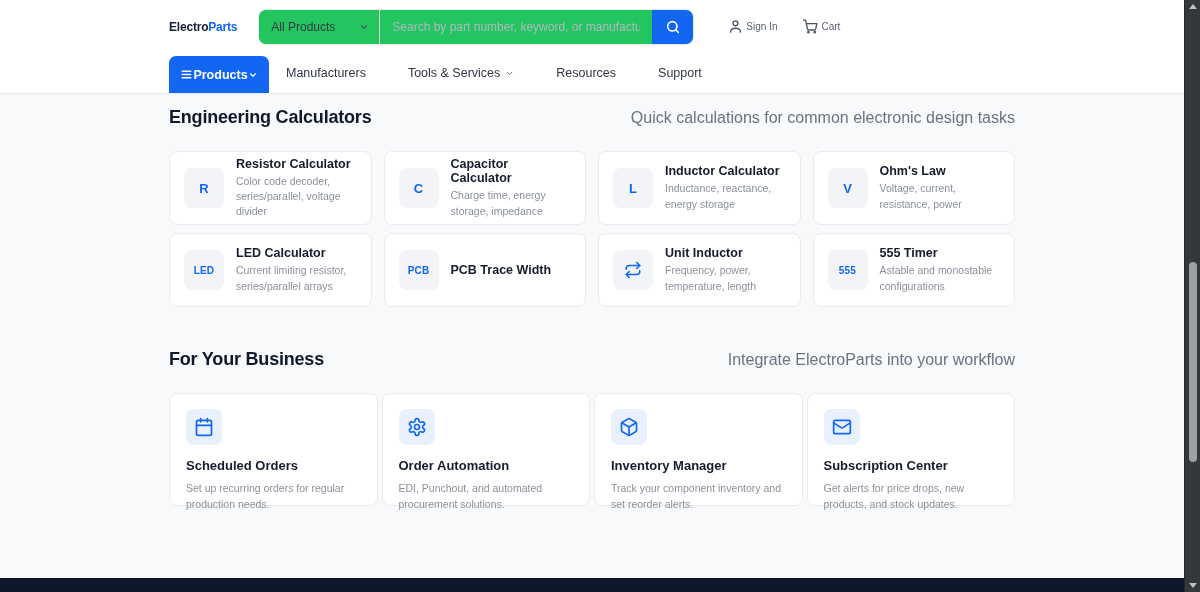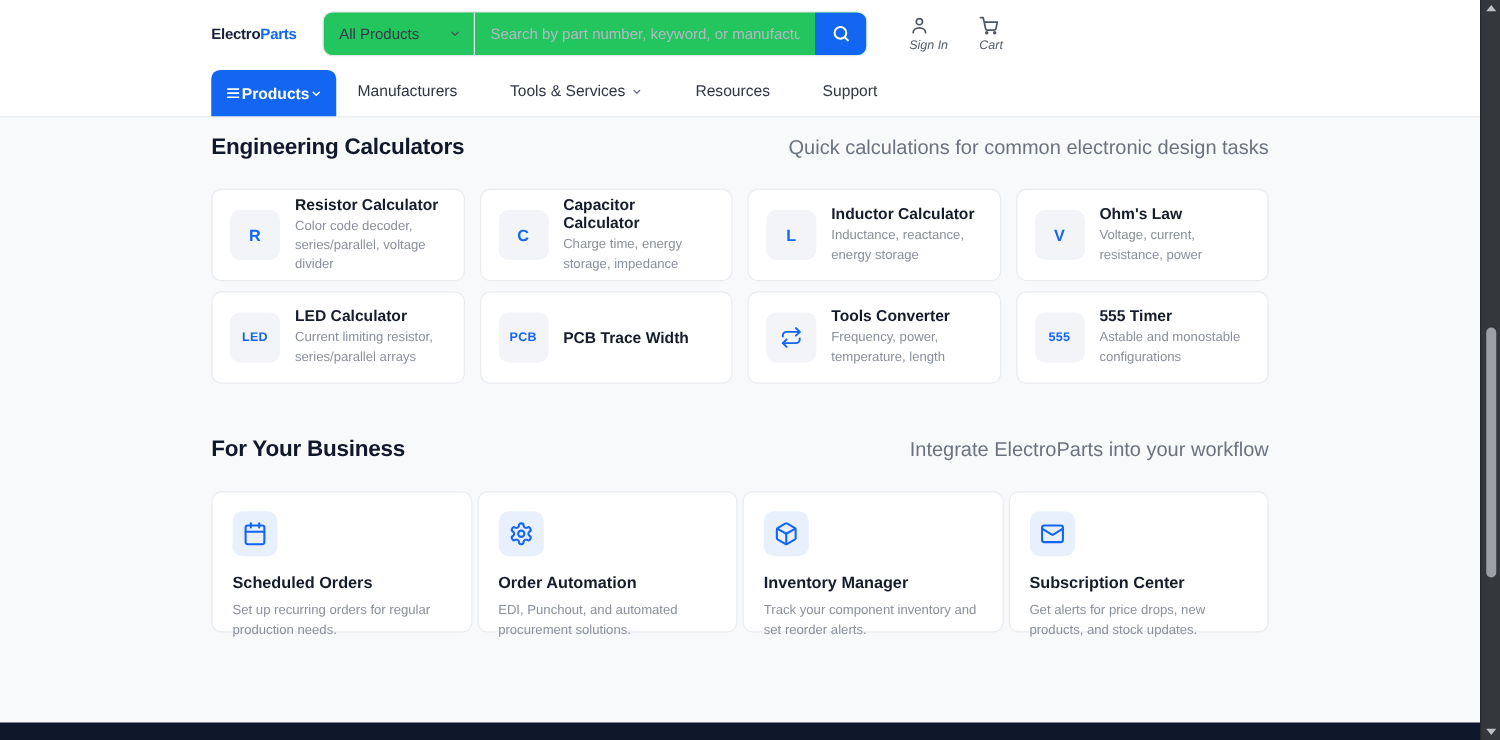--- a/index.html
+++ b/index.html
@@ -46,22 +46,22 @@
   }
   .search-input::placeholder { color: #b3b9c4; }
   .search-btn {
     width: 41px; flex: 0 0 auto;
     background: #1266f1; border: none; cursor: pointer;
     display: flex; align-items: center; justify-content: center;
     border-radius: 0 7px 7px 0;
   }
   .header-actions { display: flex; gap: 25px; margin-left: 33px; }
   .action {
-    display: flex; flex-direction: column; align-items: flex-start; gap: 2px;
-    cursor: pointer; color: #4b5563; font-style: italic;
+    display: flex; flex-direction: row; align-items: center; gap: 2px;
+    cursor: pointer; color: #4b5563;
   }
   .action .lbl { font-size: 10px; color: #555e6b; }
 
   nav.main-nav {
     width: 846px; margin: 0 auto;
     height: 40px;
     display: flex; align-items: stretch;
   }
   .products-btn {
     margin-top: 3px;
@@ -74,21 +74,21 @@
   }
   .nav-links { display: flex; align-items: center; margin-left: 17px; gap: 42px; }
   .nav-link {
     font-size: 12.5px; color: #2f3644; cursor: pointer;
     display: flex; align-items: center; gap: 5px;
   }
 
   
   main { width: 846px; margin: 0 auto; padding-top: 13px; }
   .section-head {
-    display: flex; align-items: flex-end; justify-content: space-between;
+    display: flex; align-items: center; justify-content: space-between;
     margin-bottom: 23px;
     gap: 11px;
   }
   .section-head h2 { font-size: 18px; font-weight: 700; color: #10182b; letter-spacing: -0.2px; }
   .section-sub { font-size: 16px; color: #6b7280; }
 
   .calc-grid {
     display: grid; grid-template-columns: repeat(4, 1fr); gap: 8px 12px;
   }
   .calc-card {
@@ -307,21 +307,21 @@
         <div class="calc-card">
           <div class="calc-badge">
             <svg width="18" height="18" viewBox="0 0 24 24" fill="none" stroke="#1266f1" stroke-width="2.1" stroke-linecap="round" stroke-linejoin="round">
                 <path d="m17 2 4 4-4 4"></path>
                 <path d="M3 11v-1a4 4 0 0 1 4-4h14"></path>
                 <path d="m7 22-4-4 4-4"></path>
                 <path d="M21 13v1a4 4 0 0 1-4 4H3"></path>
               </svg>
           </div>
           <div>
-            <div class="calc-title">Tools Converter</div>
+            <div class="calc-title">Unit Inductor</div>
             <div class="calc-desc">Frequency, power, temperature, length</div>
           </div>
         </div>
 
         <div class="calc-card">
           <div class="calc-badge badge-sm">555</div>
           <div>
             <div class="calc-title">555 Timer</div>
             <div class="calc-desc">Astable and monostable configurations</div>
           </div>

